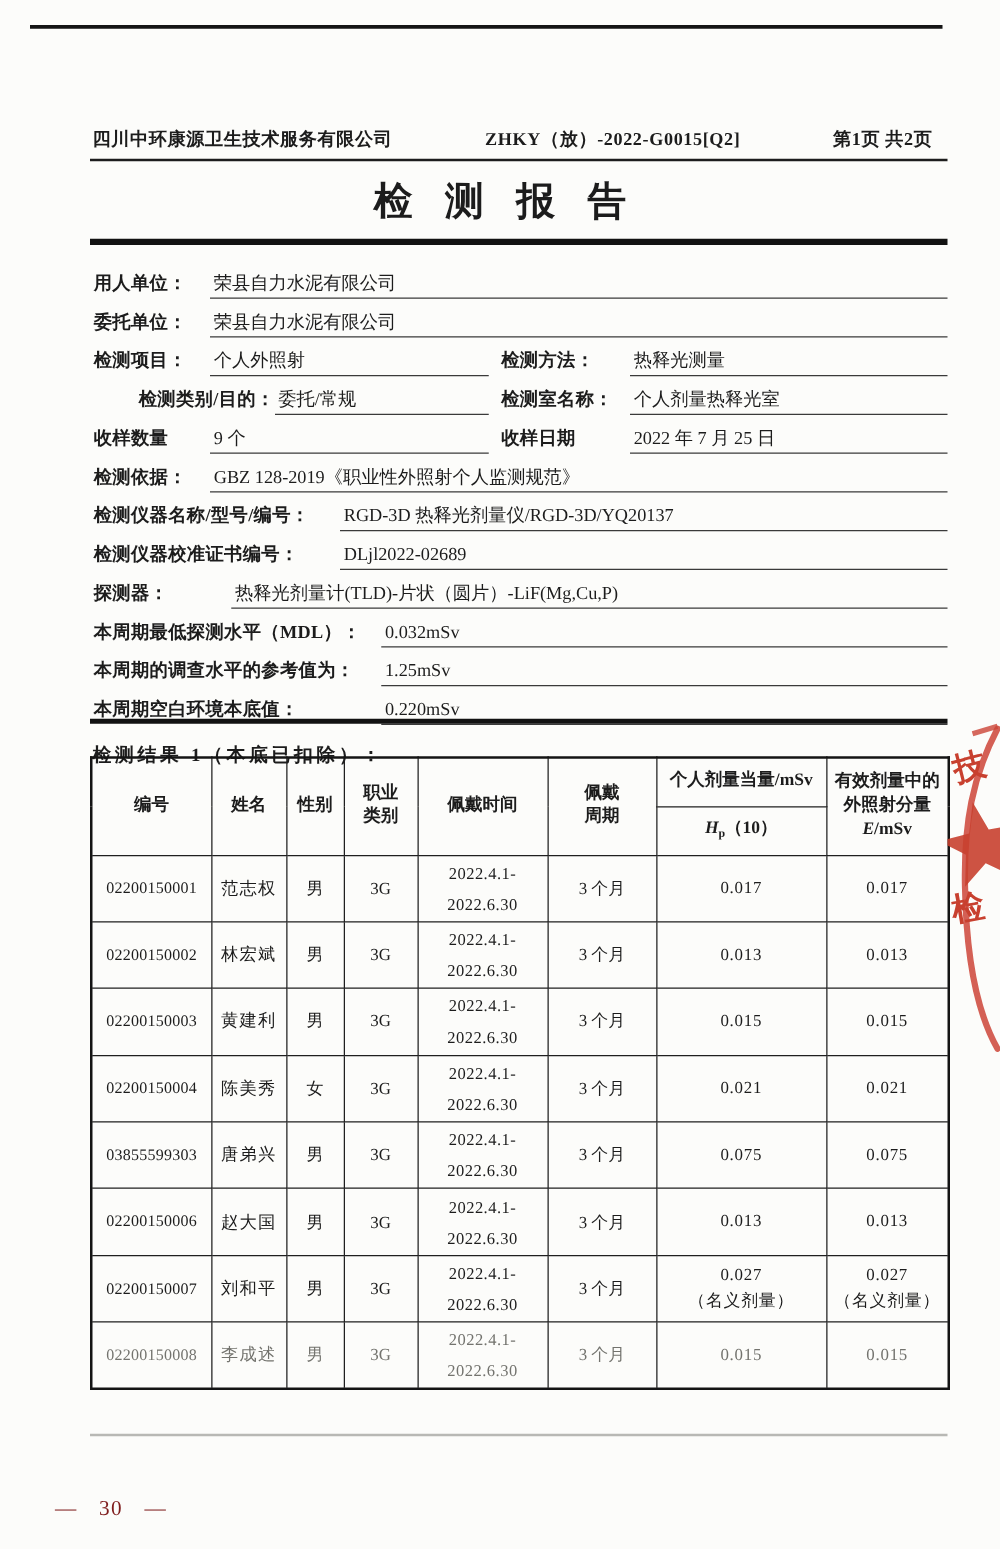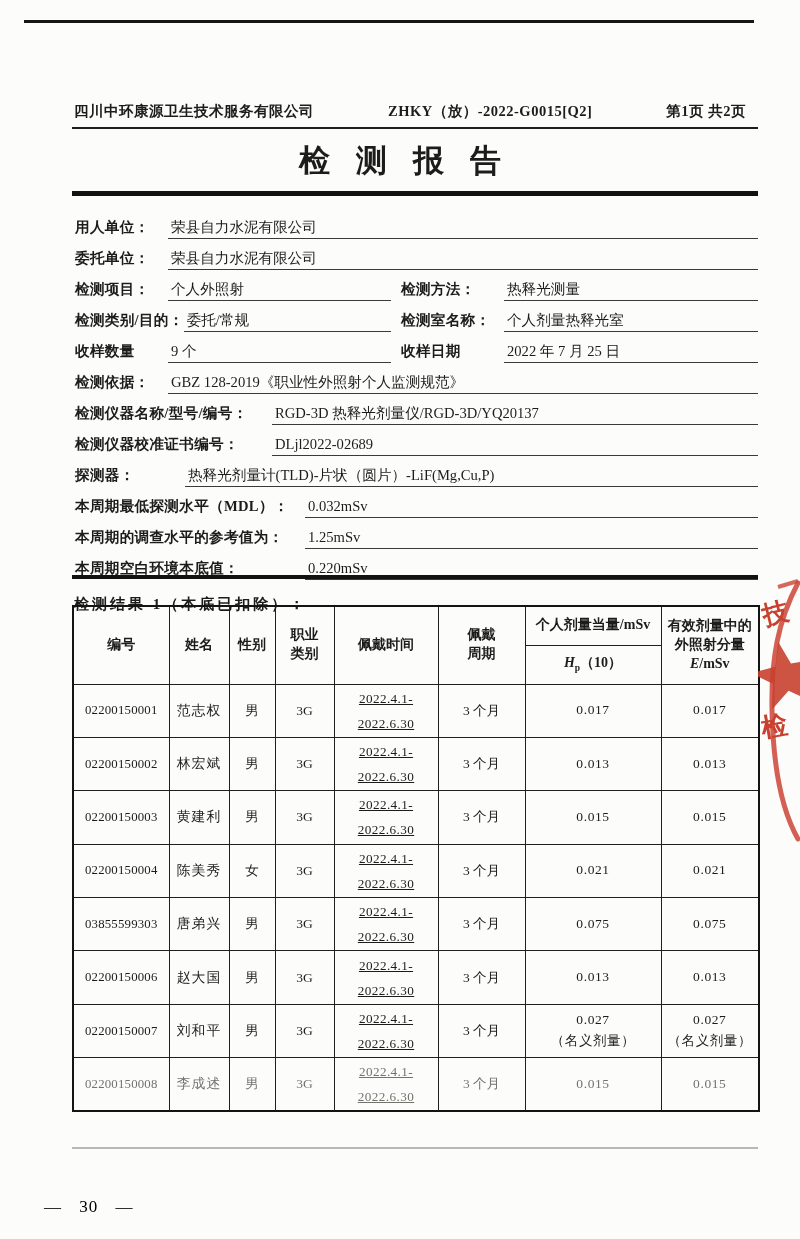--- a/index.html
+++ b/index.html
@@ -38,27 +38,27 @@
   #rtable thead tr{height:39px;}
   .pre{white-space:pre-line;}
   th.grp{font-size:13.2px;white-space:nowrap;}
   th.hp{font-size:14px;}
   th.hp sub{font-size:9.5px;}
   th.eff{font-size:14px;line-height:1.5;padding:0 7px;}
   #rtable tbody tr{height:53.4px;}
   td.c-id{font-size:12.8px;letter-spacing:.2px;}
   td.c-name{font-size:13.8px;letter-spacing:1px;}
   td.c-gender,td.c-job,td.c-cycle{font-size:13.5px;}
-  td.c-wear div{line-height:25px;font-size:13.2px;letter-spacing:.4px;text-decoration:underline;}
+  td.c-wear div{line-height:25px;font-size:13.2px;letter-spacing:.4px;}
   td.c-dose{font-size:13.5px;letter-spacing:.6px;}
   td.c-dose div{line-height:1.55;}
   tr.faded td{color:#73736e;}
 
   .faintline{position:absolute;left:72px;top:1147px;width:686px;height:1.5px;background:#b8b8b4;}
-  .footer{position:absolute;left:44px;top:1197px;font-size:17px;letter-spacing:1px;word-spacing:12px;color:#000000;}
+  .footer{position:absolute;left:44px;top:1197px;font-size:17px;letter-spacing:1px;word-spacing:12px;color:#7f1d1d;}
   .stamp{position:absolute;right:0;top:577px;}
 </style>
 </head>
 <body>
 
 <div class="page">
   <div class="topline"></div>
 
   <div class="hdr">
     <span>四川中环康源卫生技术服务有限公司</span>
@@ -88,21 +88,21 @@
           <span class="lbl" style="min-width: 93px;">检测项目：</span>
           <span class="val">个人外照射</span>
         </div>
         <div class="form-cell half-r">
           <span class="lbl" style="min-width: 103px;">检测方法：</span>
           <span class="val">热释光测量</span>
         </div>
       </div>
       <div class="form-row">
         <div class="form-cell half-l">
-          <span class="lbl" style="min-width: 93px;">检测类别/目的：</span>
+          <span class="lbl" style="min-width: 93px; margin-left: 36px;">检测类别/目的：</span>
           <span class="val">委托/常规</span>
         </div>
         <div class="form-cell half-r">
           <span class="lbl" style="min-width: 103px;">检测室名称：</span>
           <span class="val">个人剂量热释光室</span>
         </div>
       </div>
       <div class="form-row">
         <div class="form-cell half-l">
           <span class="lbl" style="min-width: 93px;">收样数量</span>

